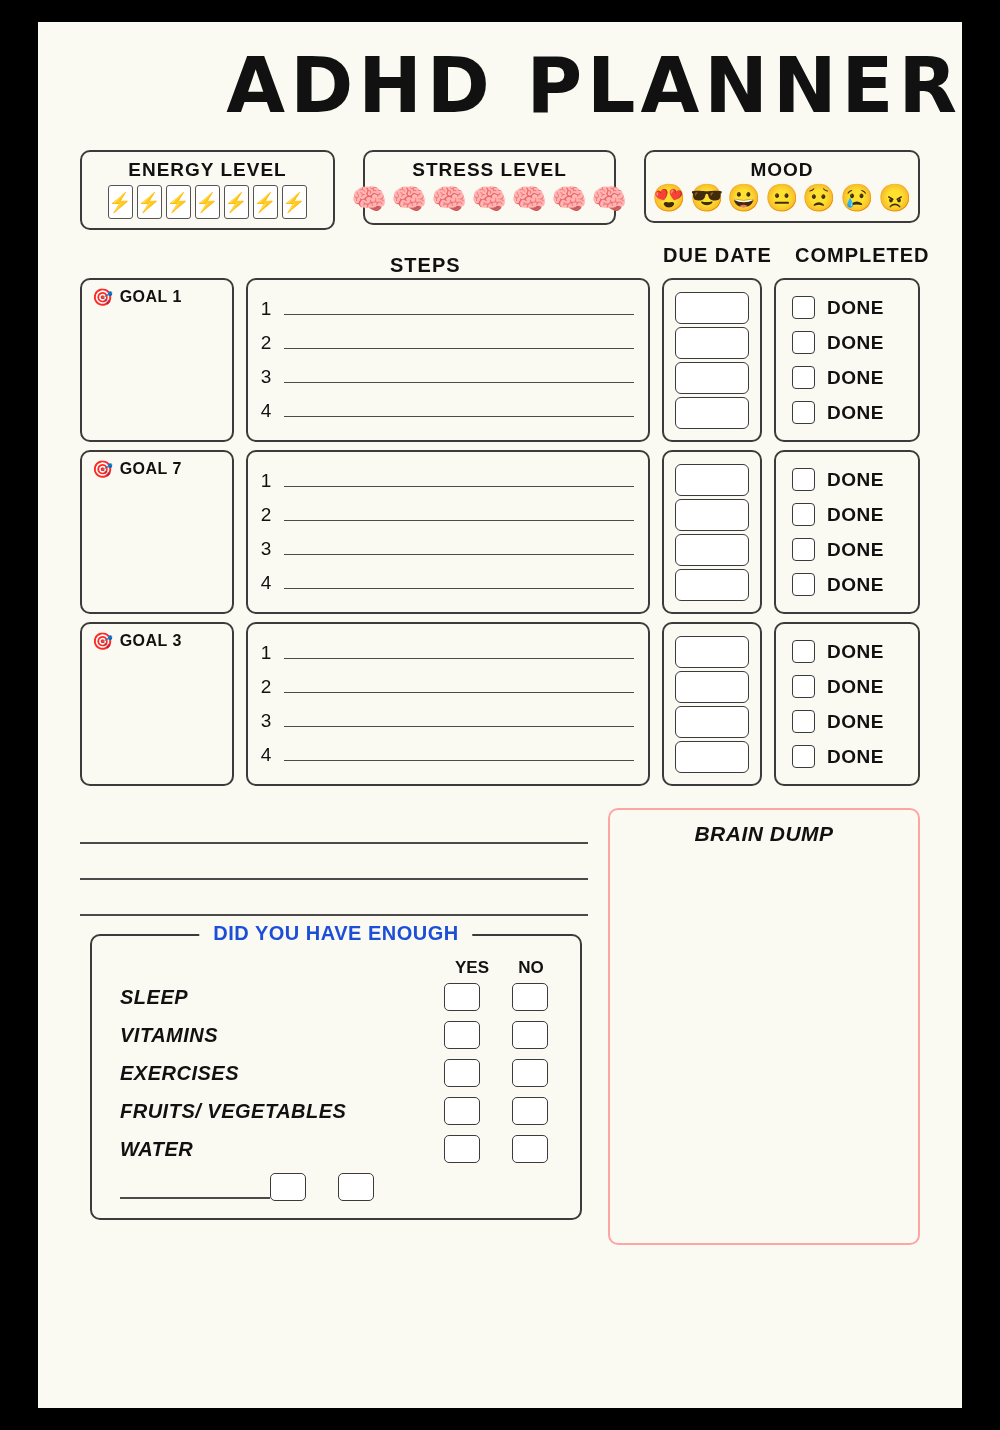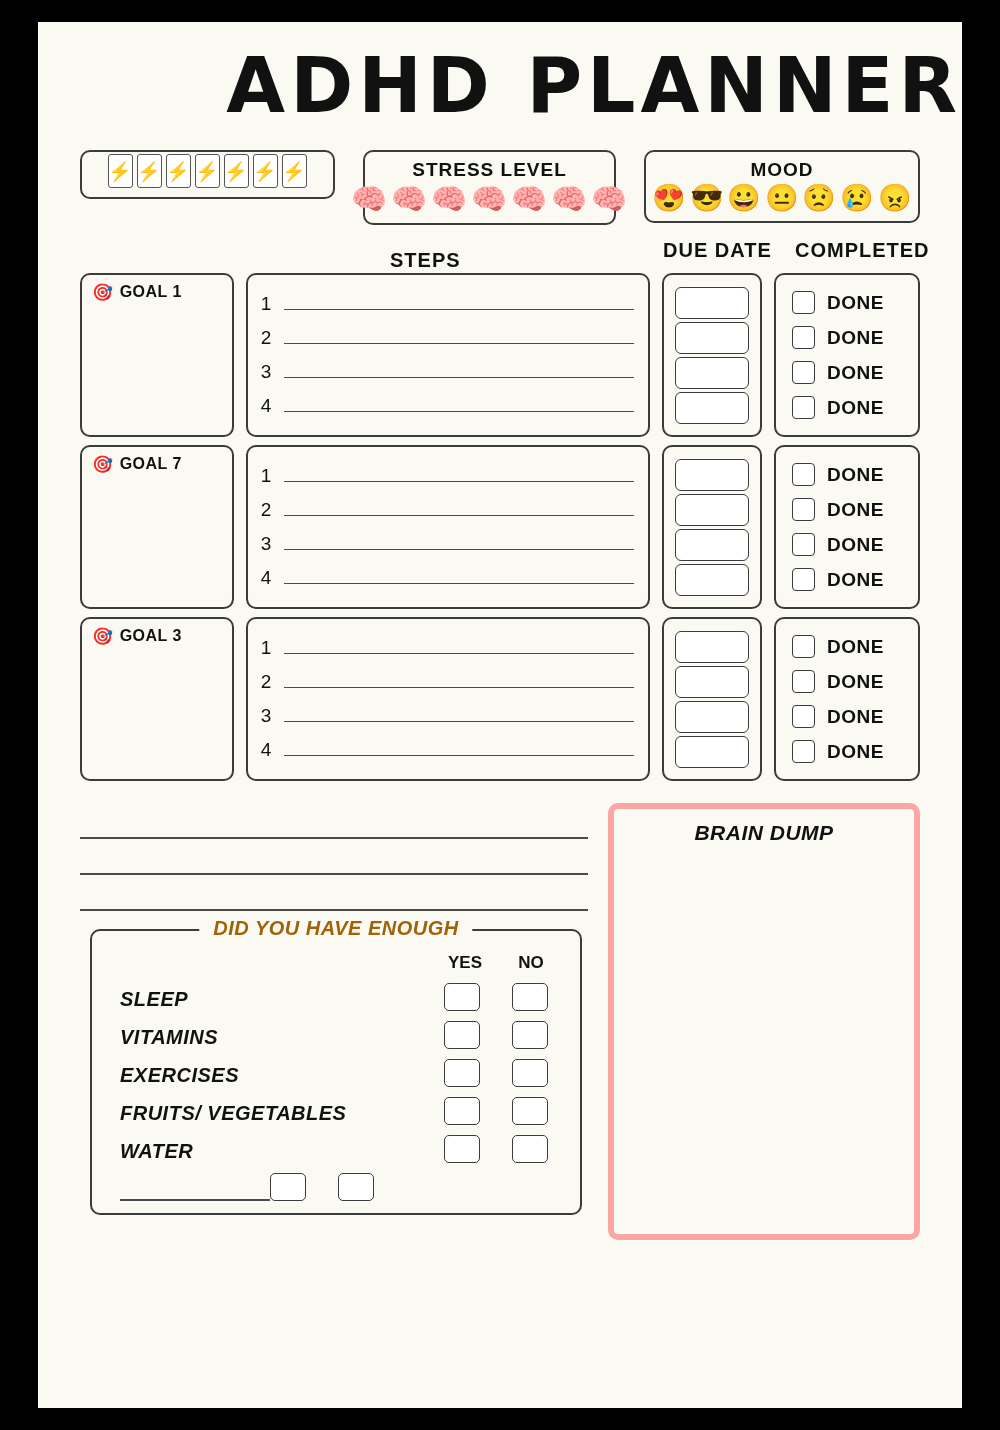--- a/index.html
+++ b/index.html
@@ -246,40 +246,39 @@
     background: #fbfaf2;
   }
   .enough-title {
     position: absolute;
     top: -14px;
     left: 50%;
     transform: translateX(-50%);
     background: #fbfaf2;
     padding: 0 14px;
     font-weight: bold;
-    font-style: italic;
     font-size: 20px;
     letter-spacing: 0.5px;
-    color: #a16207;
+    color: #1d4ed8;
     white-space: nowrap;
   }
   .yesno-head {
     display: flex;
     justify-content: flex-end;
-    gap: 32px;
+    gap: 25px;
     padding-top: 22px;
     padding-right: 18px;
     font-weight: bold;
     font-size: 17px;
     color: #111;
   }
   .yesno-head span { width: 34px; text-align: center; }
   .enough-row {
     display: flex;
-    align-items: flex-end;
+    align-items: center;
     height: 38px;
   }
   .enough-label {
     flex: 1;
     font-weight: bold;
     font-style: italic;
     font-size: 20px;
     color: #111;
     padding-left: 14px;
     letter-spacing: 0.5px;
@@ -293,21 +292,21 @@
     margin-left: 32px;
     margin-right: 0;
   }
   .enough-chk.first { margin-left: 0; }
   .chk-group { display: flex; padding-right: 18px; }
   .blank-row .enough-label { border-bottom: 2px solid #4a4a4a; max-width: 150px; margin-left: 14px; padding-left: 0; height: 22px; }
 
   .brain-dump {
     flex: 1;
     height: 437px;
-    border: 6px solid #fca5a5;
+    border: 2px solid #fca5a5;
     border-radius: 10px;
     box-sizing: border-box;
     background: #fbfaf2;
     padding-top: 12px;
   }
   .bd-title {
     text-align: center;
     font-weight: bold;
     font-style: italic;
     font-size: 21px;
@@ -318,20 +317,21 @@
 </head>
 <body>
 
 <div class="page">
 
   <div class="title">ADHD PLANNER</div>
 
   <div class="meters">
 
     <div class="meter-box energy-box">
+      <div class="meter-title">ENERGY LEVEL</div>
       <div class="meter-icons">
         <div class="bolt-cell">⚡</div>
         <div class="bolt-cell">⚡</div>
         <div class="bolt-cell">⚡</div>
         <div class="bolt-cell">⚡</div>
         <div class="bolt-cell">⚡</div>
         <div class="bolt-cell">⚡</div>
         <div class="bolt-cell">⚡</div>
       </div>
     </div>

